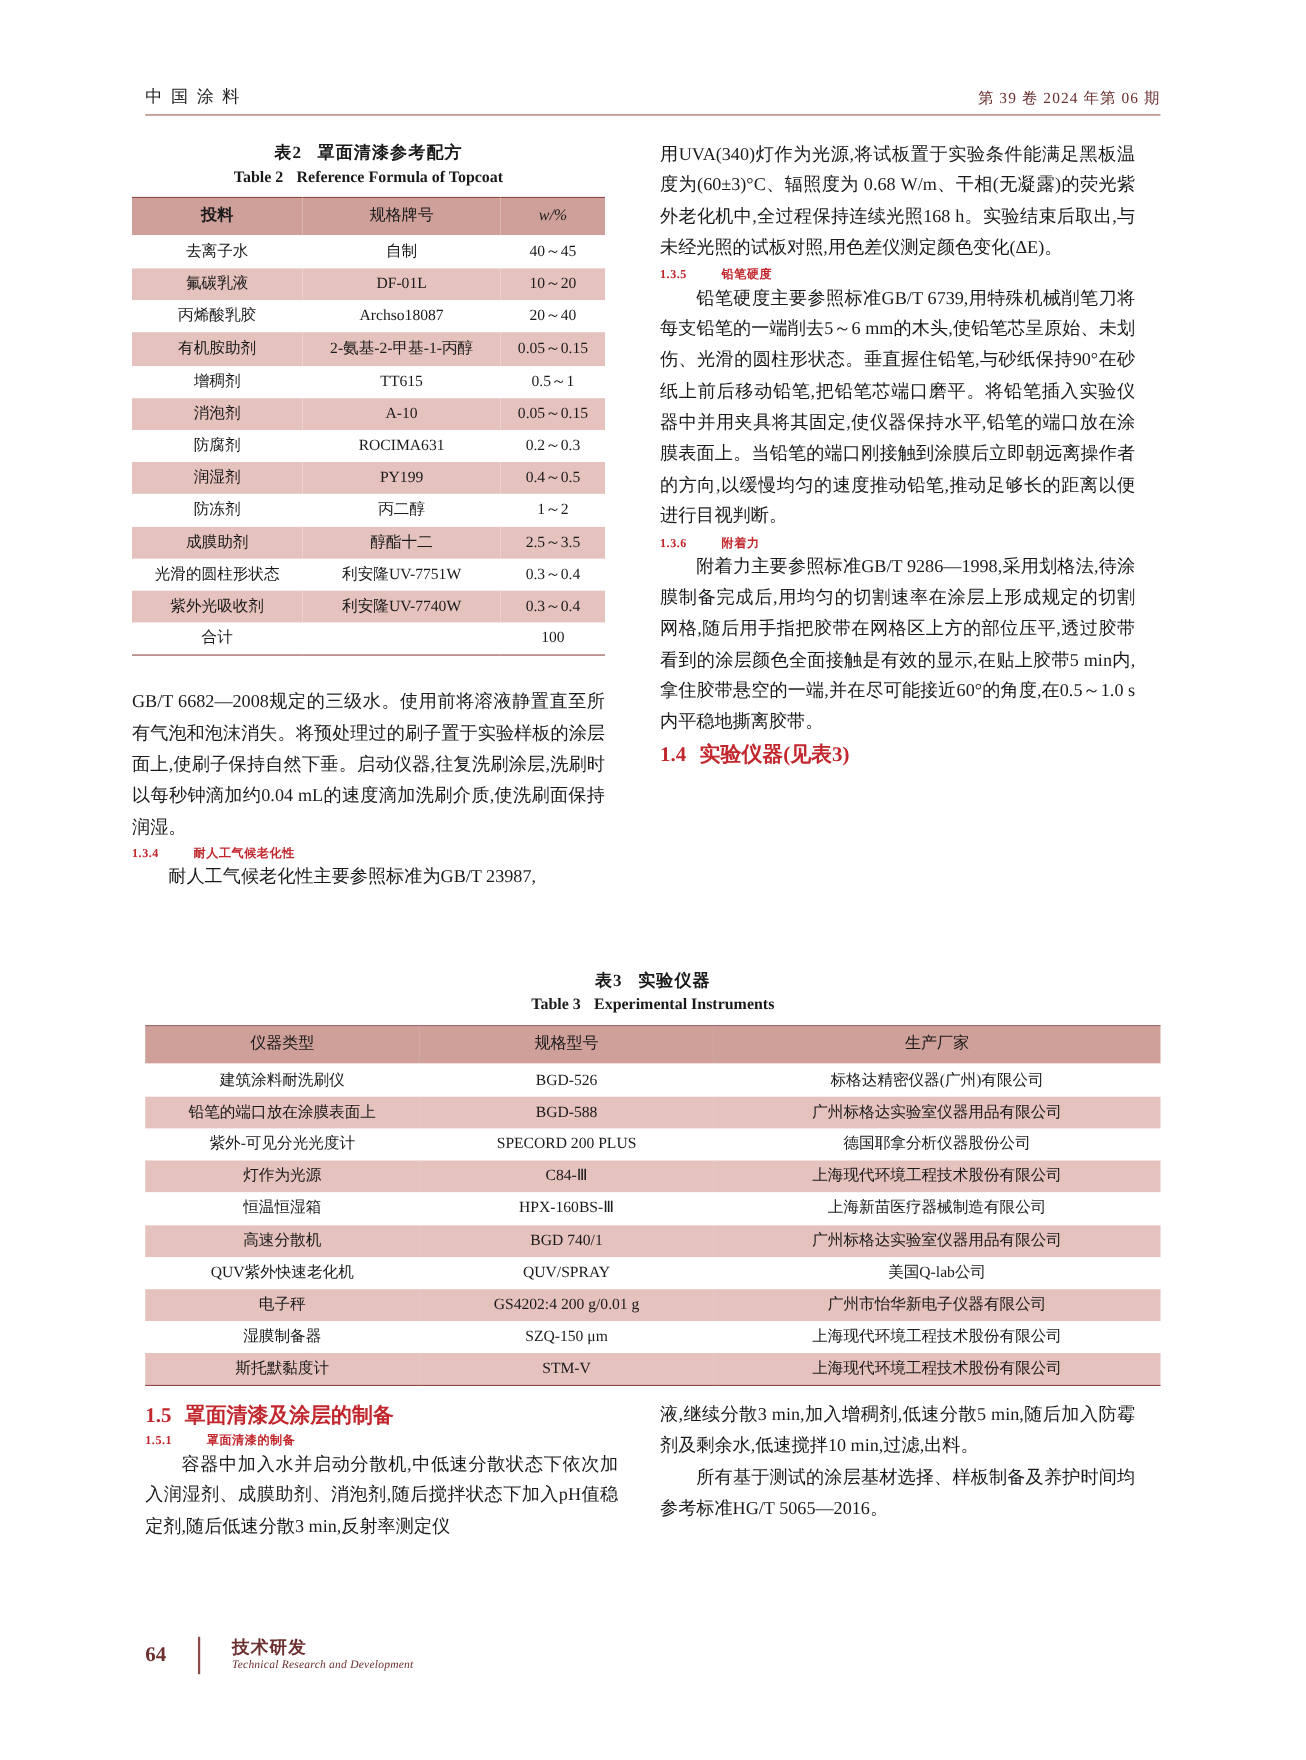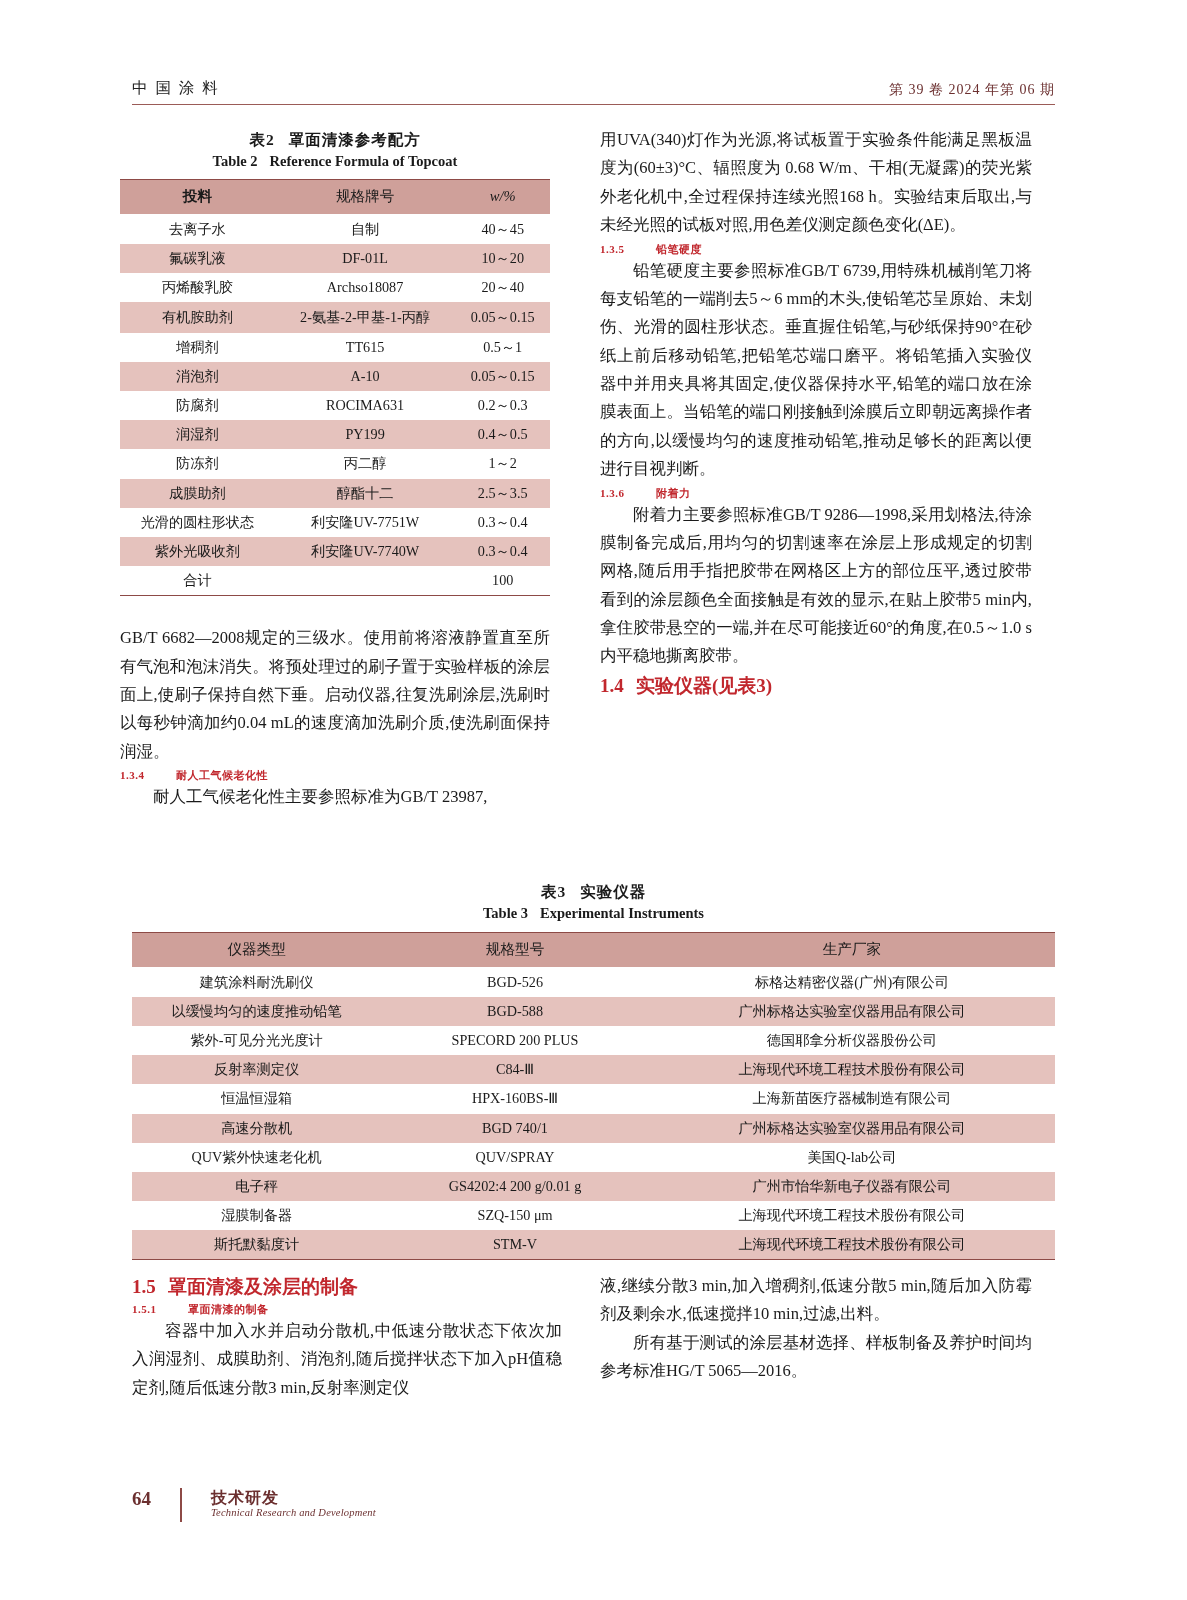--- a/index.html
+++ b/index.html
@@ -88,21 +88,21 @@
   .tight { margin-top:2px; }
 
   
   .wide { position:absolute; left:132px; right:132px; top:880px; }
   .lower-left  { position:absolute; left:132px;  top:1272px; width:430px; }
   .lower-right { position:absolute; left:600px;  top:1272px; width:432px; }
 
   
   .footer {
     position:absolute; left:132px; bottom:78px;
-    display:flex; align-items:flex-start;gap:20px;
+    display:flex; align-items:center;gap:20px;
   }
   .footer .pg {
     font-size:19px; color:#6b2f2f; font-weight:bold; margin-right:9px;
     font-family:"Liberation Serif", serif;
   }
   .footer .bar { width:2px; height:34px; background:#8d4a46; margin-right:9px; }
   .footer .txt { line-height:1.2; }
   .footer .cn { font-size:16px; color:#6b2f2f; font-weight:bold; letter-spacing:1px; }
   .footer .en { font-size:10.5px; color:#6b2f2f; font-style:italic; letter-spacing:0.2px; }
 </style>
@@ -249,31 +249,31 @@
           <th>生产厂家</th>
         </tr>
       </thead>
       <tbody>
         <tr>
           <td>建筑涂料耐洗刷仪</td>
           <td>BGD-526</td>
           <td>标格达精密仪器(广州)有限公司</td>
         </tr>
         <tr class="alt">
-          <td>以缓慢均匀的速度推动铅笔</td>
+          <td>铅笔的端口放在涂膜表面上</td>
           <td>BGD-588</td>
           <td>广州标格达实验室仪器用品有限公司</td>
         </tr>
         <tr>
           <td>紫外-可见分光光度计</td>
           <td>SPECORD 200 PLUS</td>
           <td>德国耶拿分析仪器股份公司</td>
         </tr>
         <tr class="alt">
-          <td>反射率测定仪</td>
+          <td>灯作为光源</td>
           <td>C84-Ⅲ</td>
           <td>上海现代环境工程技术股份有限公司</td>
         </tr>
         <tr>
           <td>恒温恒湿箱</td>
           <td>HPX-160BS-Ⅲ</td>
           <td>上海新苗医疗器械制造有限公司</td>
         </tr>
         <tr class="alt">
           <td>高速分散机</td>

